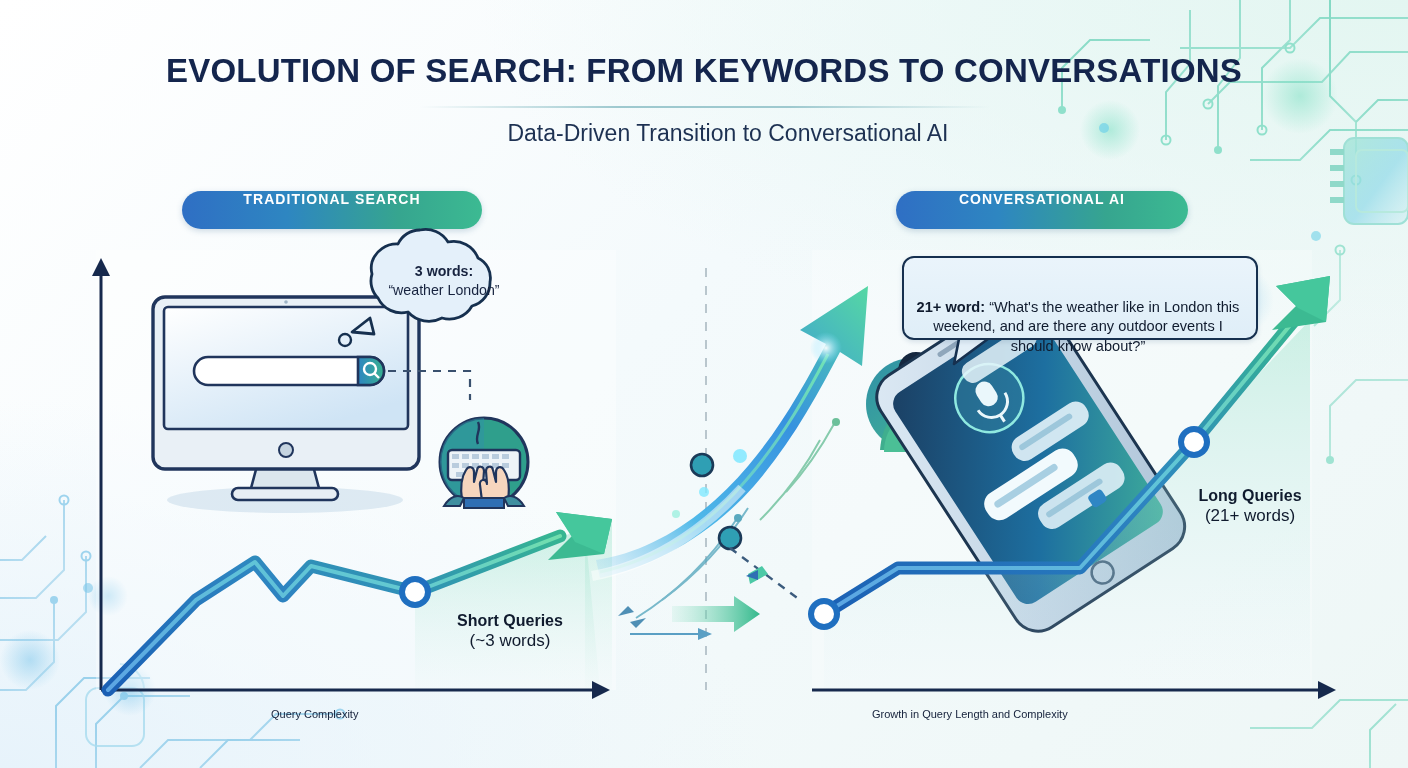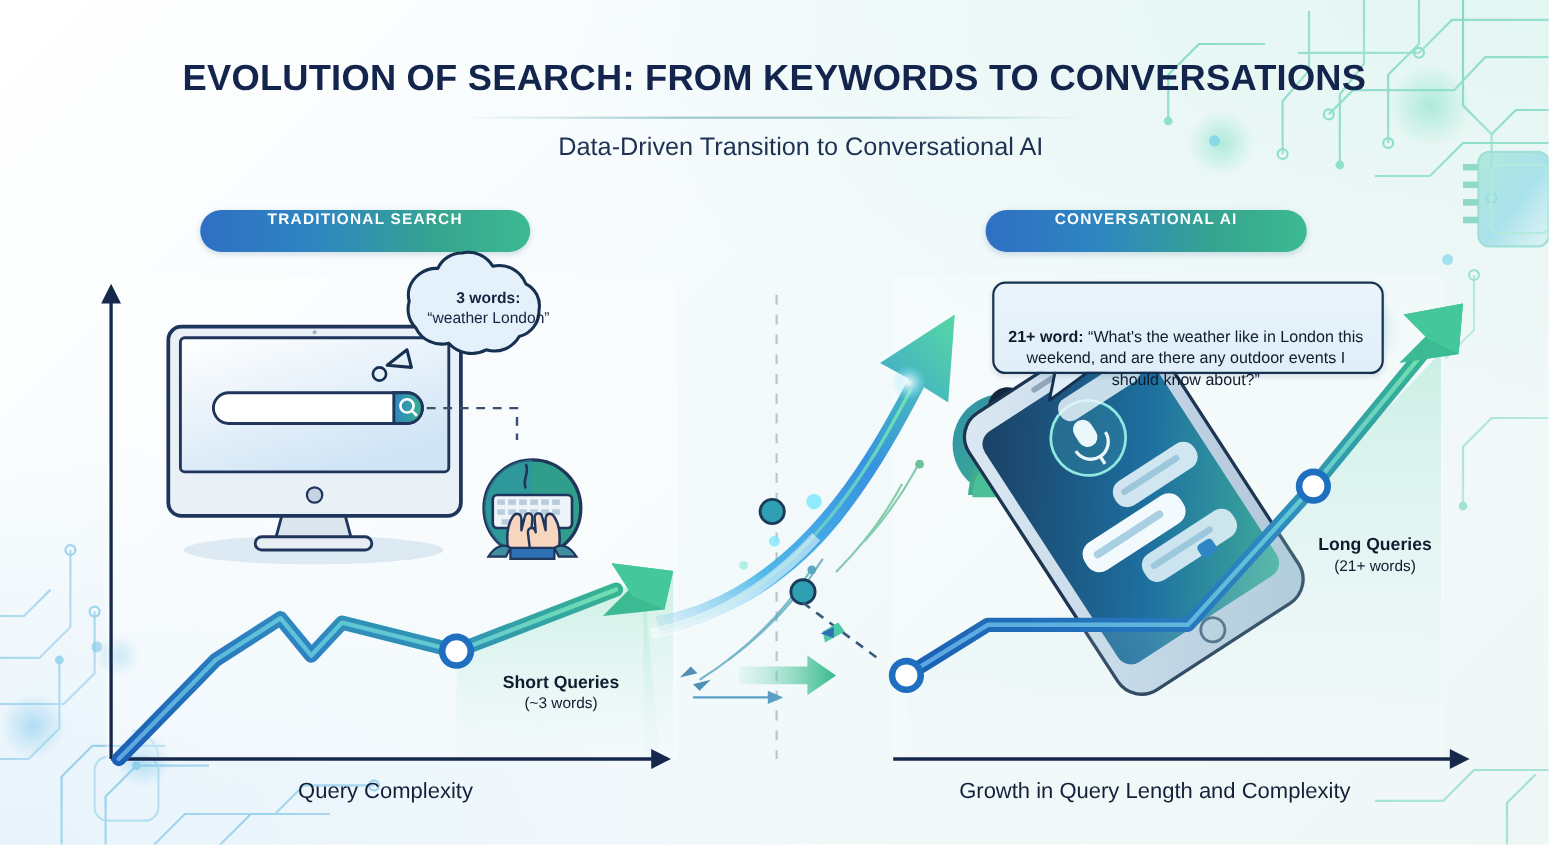--- a/index.html
+++ b/index.html
@@ -56,25 +56,25 @@
   }
   #ai-text{
     position:absolute;left:910px;top:263px;width:336px;text-align:center;
     font-size:14.6px;color:#101b2e;line-height:1.33;margin-top:35px;
   }
   #ai-text b{font-weight:bold;}
 
   
   .series-label{position:absolute;text-align:center;color:#101b2e;}
   .series-label .ttl{font-size:16px;font-weight:bold;line-height:1.18;}
-  .series-label .sub{font-size:14px;line-height:1.22;}
+  .series-label .sub{font-size:17px;line-height:1.22;}
   #label-short{left:400px;top:612px;width:220px;}
   #label-long{left:1140px;top:487px;width:220px;}
 
-  .axis-label{position:absolute;font-size:20px;color:#14203a;white-space:nowrap;}
+  .axis-label{position:absolute;font-size:11px;color:#14203a;white-space:nowrap;}
   #axis-left{left:271px;top:708px;}
   #axis-right{left:872px;top:708px;}
 </style>
 </head>
 <body>
 
 <div id="stage">
 
   <svg class="svgfull" viewBox="0 0 1408 768">
     <defs>

